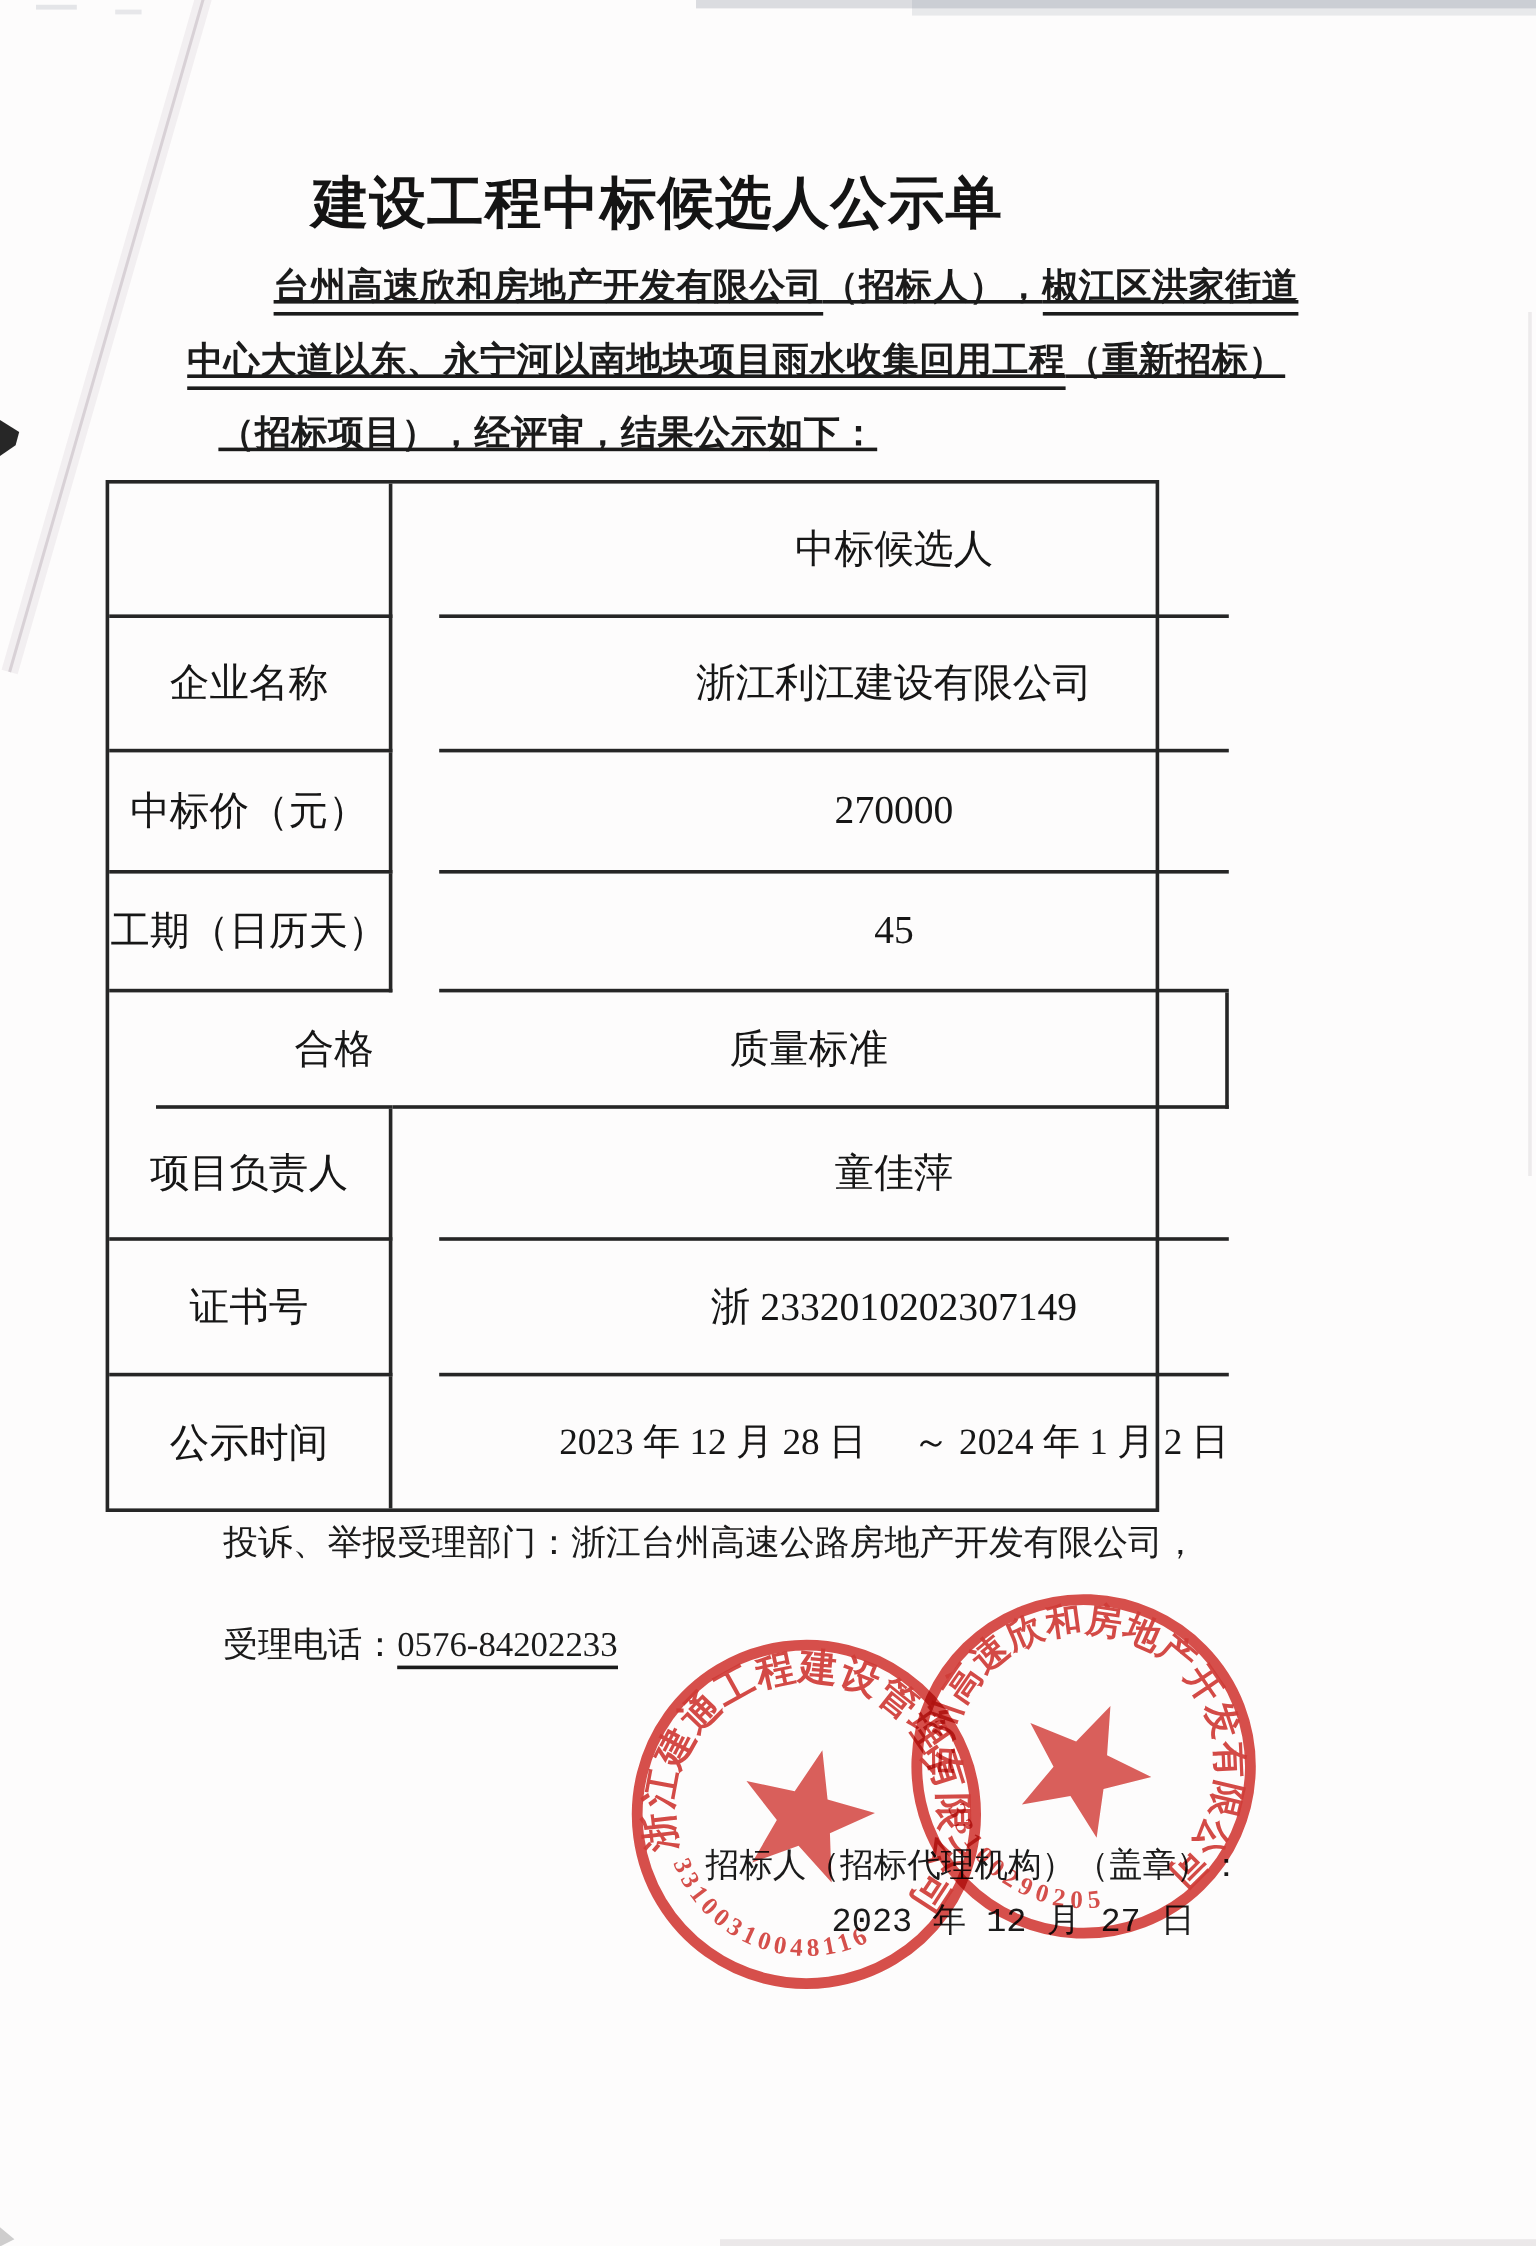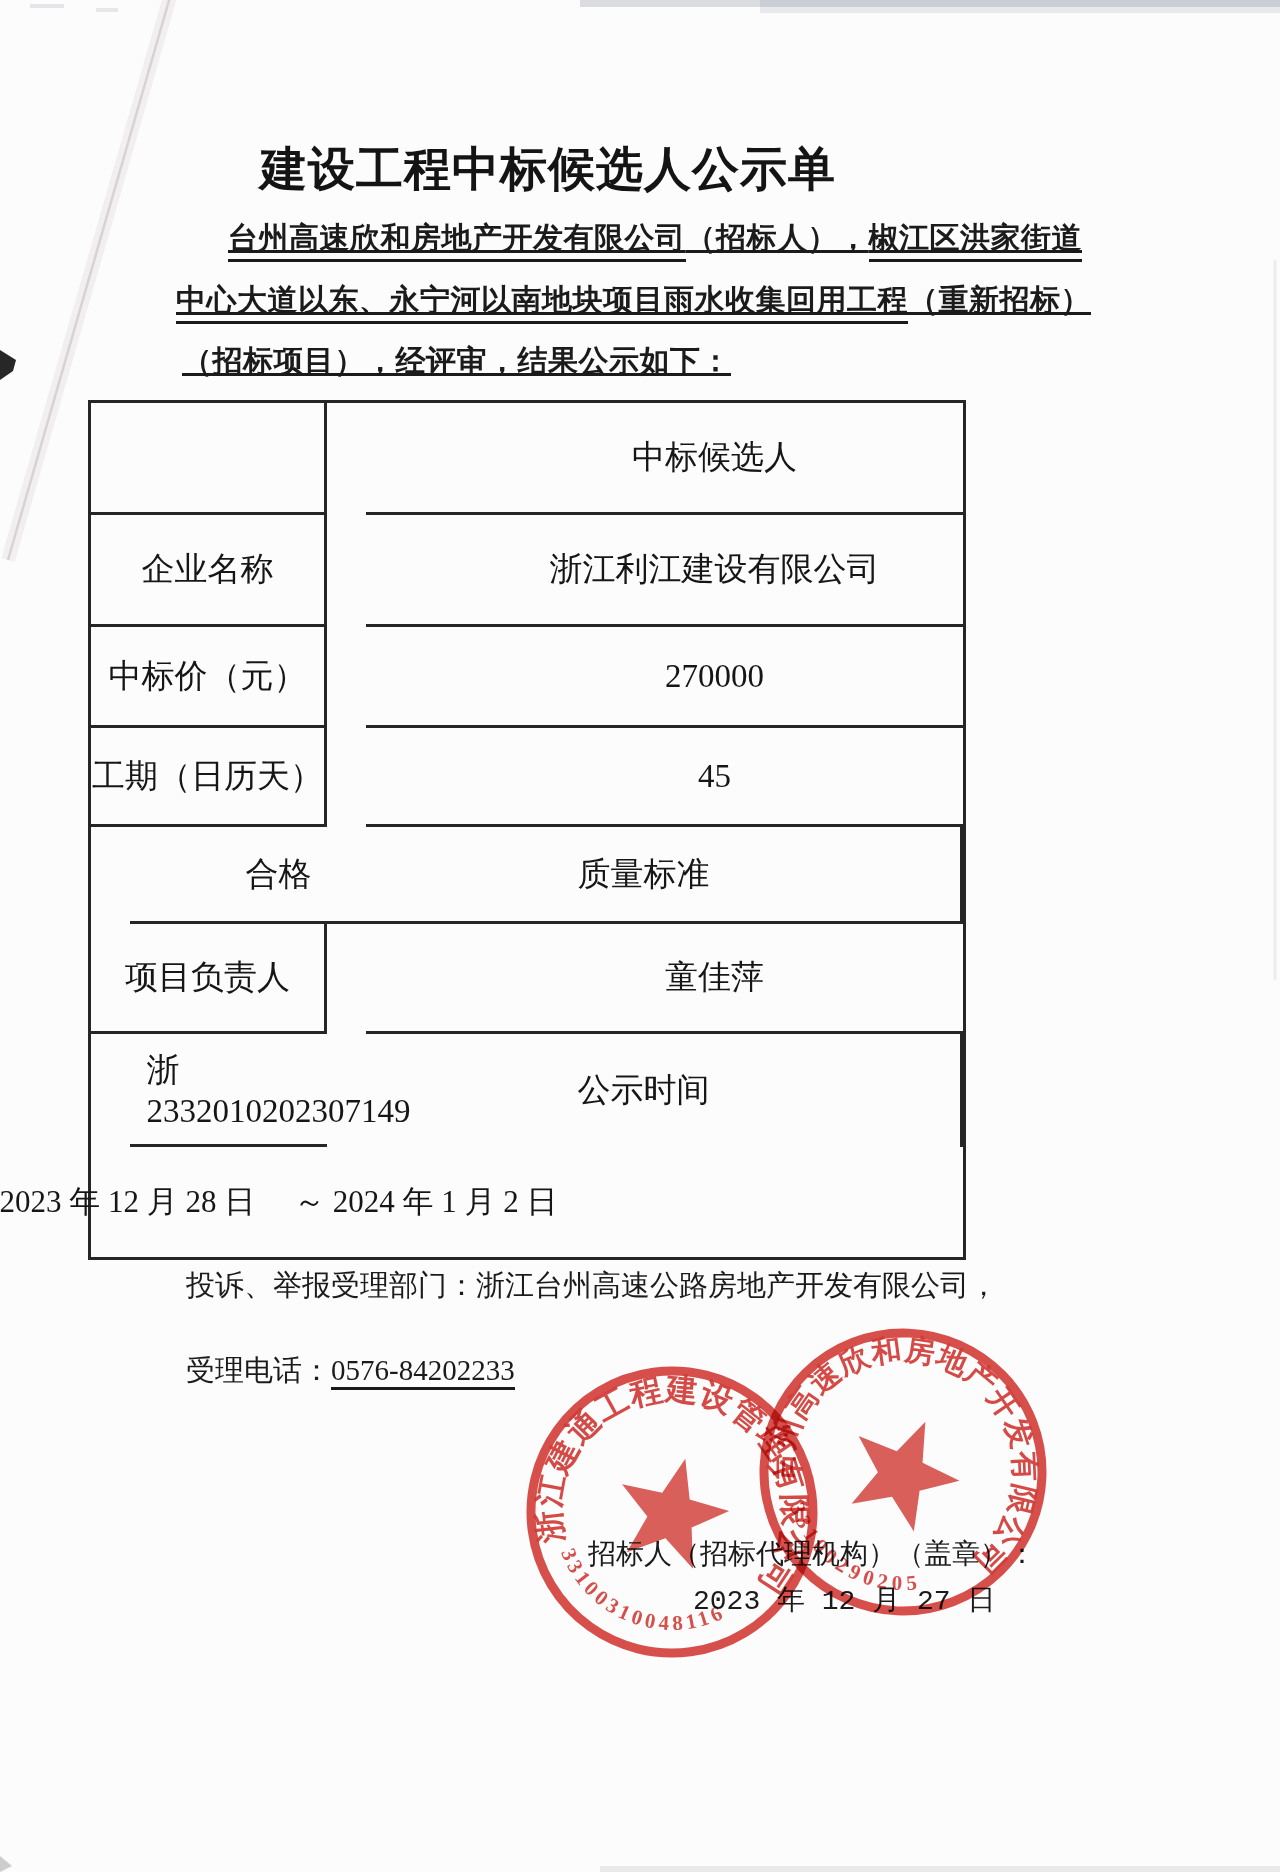--- a/index.html
+++ b/index.html
@@ -64,21 +64,21 @@
   <line x1="1275" y1="260" x2="1275" y2="980" stroke="#e4e0e3" stroke-width="3" opacity="0.6"></line>
   <rect x="600" y="1866" width="680" height="6" fill="#c9c4c6" opacity="0.35"></rect>
   <path d="M0,1856 L12,1866 L0,1872 Z" fill="#888888" opacity="0.4"></path>
 </svg>
 
 <div class="abs doc-title">建设工程中标候选人公示单</div>
 
 <div class="abs intro-line" style="left:228px;top:218px;">
   <span class="uline">台州高速欣和房地产开发有限公司</span><span>（招标人），</span><span class="uline">椒江区洪家街道</span>
 </div>
-<div class="abs intro-line" style="left:176px;top:280px;text-align:center;">
+<div class="abs intro-line" style="left:156px;top:280px;text-align:center;">
   <span class="uline">中心大道以东、永宁河以南地块项目雨水收集回用工程</span><span>（重新招标）</span>
 </div>
 <div class="abs intro-line" style="left:182px;top:341px;">（招标项目），经评审，结果公示如下：</div>
 
 <div class="pub-table abs">
   <div class="cell"></div>
   <div class="cell val">中标候选人</div>
 
   <div class="cell">企业名称</div>
   <div class="cell val">浙江利江建设有限公司</div>
@@ -88,20 +88,21 @@
 
   <div class="cell">工期（日历天）</div>
   <div class="cell val">45</div>
 
   <div class="cell val">合格</div>
   <div class="cell">质量标准</div>
 
   <div class="cell">项目负责人</div>
   <div class="cell val">童佳萍</div>
 
+  <div class="cell">证书号</div>
   <div class="cell val">浙 2332010202307149</div>
 
   <div class="cell lastrow">公示时间</div>
   <div class="cell val lastrow small">2023 年 12 月 28 日　 ～  2024 年 1 月 2 日</div>
 </div>
 
 <div class="abs foot-bold" style="left:186px;top:1266px;">投诉、举报受理部门：浙江台州高速公路房地产开发有限公司，</div>
 <div class="abs foot-bold" style="left:186px;top:1351px;">
   <span>受理电话：</span><span class="phone-u">0576-84202233</span>
 </div>

